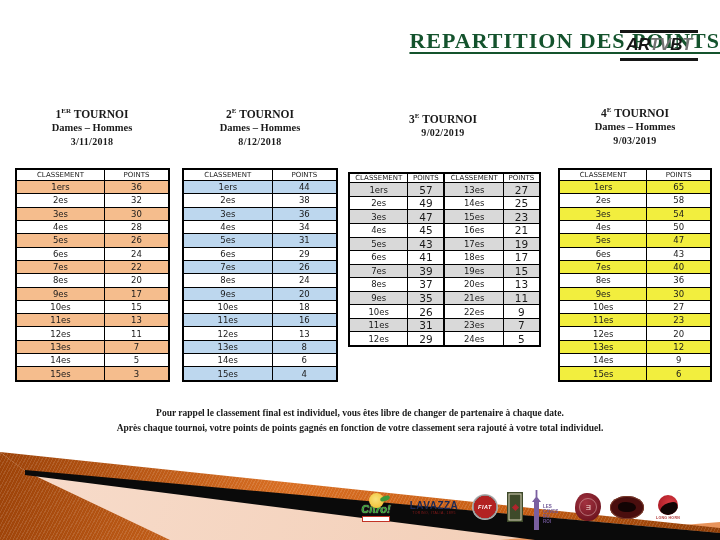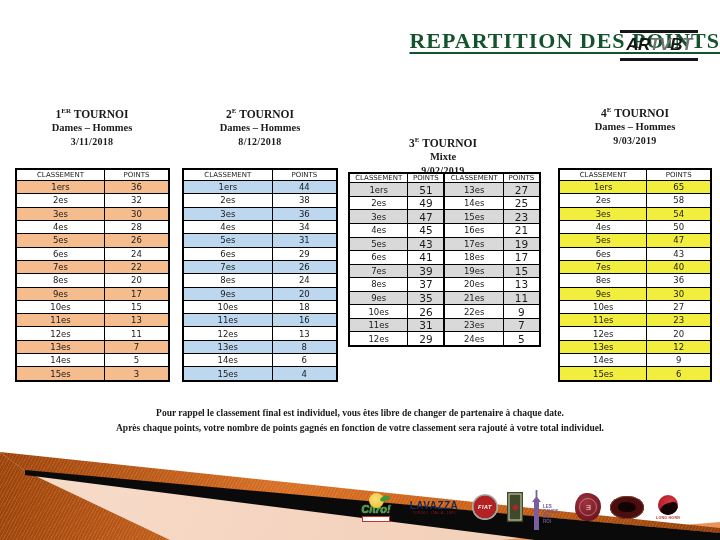--- a/index.html
+++ b/index.html
@@ -27,21 +27,21 @@
           font-weight:bold;font-style:italic;font-size:17px;letter-spacing:-0.5px;white-space:nowrap;}
   .artvbt .dk{color:#161616;} .artvbt .tl{color:#737373;}
 
   
   .t-head{position:absolute;width:176px;text-align:center;font-family:"Liberation Serif",serif;
           line-height:14px;}
   .t-head .l1{font-weight:bold;font-size:11.5px;}
   .t-head .l1 sup{font-size:7px;}
   .t-head .l2{font-weight:bold;font-size:10.5px;}
   .t-head .l3{font-weight:bold;font-size:10px;letter-spacing:0.3px;}
-  .h1{left:4px;top:104px;} .h2{left:172px;top:104px;} .h3{left:355px;top:109px;margin-top:24px;} .h4{left:547px;top:103px;}
+  .h1{left:4px;top:104px;} .h2{left:172px;top:104px;} .h3{left:355px;top:109px;} .h4{left:547px;top:103px;}
 
   
   .tablewrap{position:absolute;}
   .tw1{left:15px;top:168px;width:155px;height:214px;}
   .tw2{left:182px;top:168px;width:156px;height:214px;}
   .tw3{left:348px;top:172px;width:193px;height:175px;}
   .tw4{left:558px;top:168px;width:154px;height:214px;}
   table{border-collapse:collapse;width:100%;height:100%;table-layout:fixed;
         font-family:"DejaVu Sans",sans-serif;border-radius:31px;}
   table,td,th{border:1px solid #000;}
@@ -129,21 +129,20 @@
     <div class="l2">Dames – Hommes</div>
     <div class="l3">3/11/2018</div>
   </div>
   <div class="t-head h2">
     <div class="l1"><span>2</span><sup>E</sup> <span>TOURNOI</span></div>
     <div class="l2">Dames – Hommes</div>
     <div class="l3">8/12/2018</div>
   </div>
   <div class="t-head h3">
     <div class="l1"><span>3</span><sup>E</sup> <span>TOURNOI</span></div>
-    <div class="l2">Mixte</div>
     <div class="l3">9/02/2019</div>
   </div>
   <div class="t-head h4">
     <div class="l1"><span>4</span><sup>E</sup> <span>TOURNOI</span></div>
     <div class="l2">Dames – Hommes</div>
     <div class="l3">9/03/2019</div>
   </div>
 
   <div class="tablewrap tw1">
       <table class="cols2">
@@ -289,21 +288,21 @@
       <table class="pairs">
         <tbody>
           <tr>
             <th>CLASSEMENT</th>
             <th>POINTS</th>
             <th>CLASSEMENT</th>
             <th>POINTS</th>
           </tr>
           <tr style="background:#D9D9D9">
             <td class="">1ers</td>
-            <td class="pts">51</td>
+            <td class="pts">57</td>
             <td class="">13es</td>
             <td class="pts">27</td>
           </tr>
           <tr>
             <td class="">2es</td>
             <td class="pts">49</td>
             <td class="">14es</td>
             <td class="pts">25</td>
           </tr>
           <tr style="background:#D9D9D9">
@@ -435,21 +434,21 @@
           <tr style="background:#F2EE3E">
             <td class="">15es</td>
             <td class="">6</td>
           </tr>
         </tbody>
       </table>
     </div>
 
   <div class="notes">
     <div>Pour rappel le classement final est individuel, vous êtes libre de changer de partenaire à chaque date.</div>
-    <div>Après chaque points, votre nombre de points gagnés en fonction de votre classement sera rajouté à votre total individuel.</div>
+    <div>Après chaque tournoi, votre points de points gagnés en fonction de votre classement sera rajouté à votre total individuel.</div>
   </div>
 
   <div class="footer-art">
     <div class="wedge-pale"></div>
     <div class="wedge-sliver"></div>
     <div class="wedge-orange-left orange-fill"></div>
     <div class="wedge-orange-band orange-fill"></div>
     <div class="wedge-black"></div>
   </div>
 

